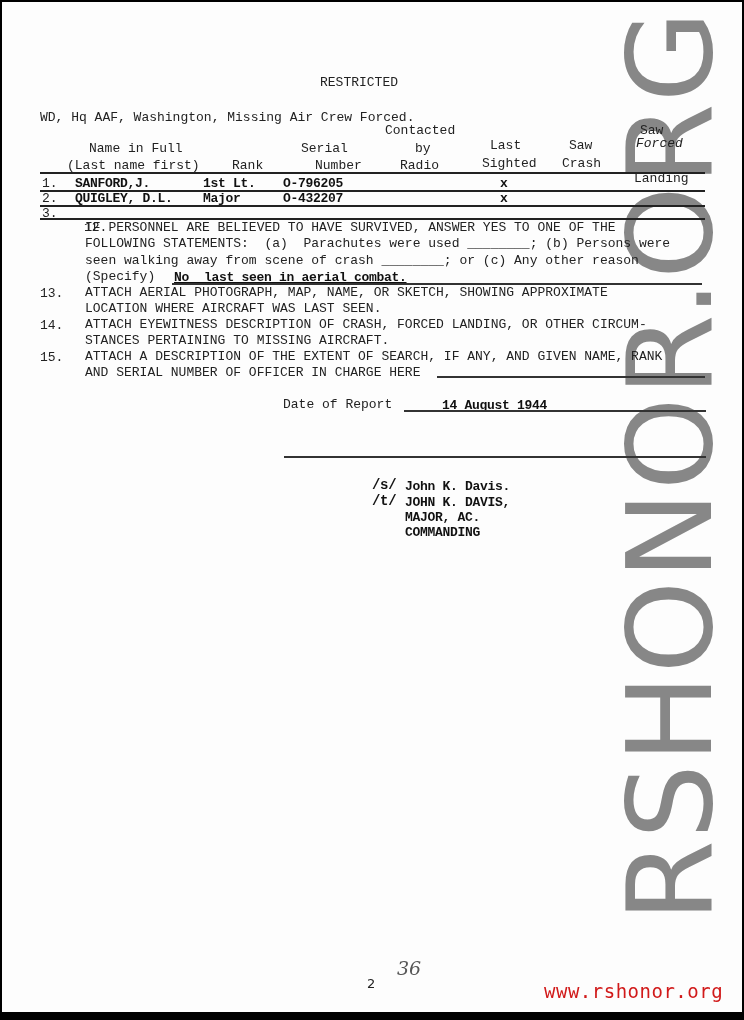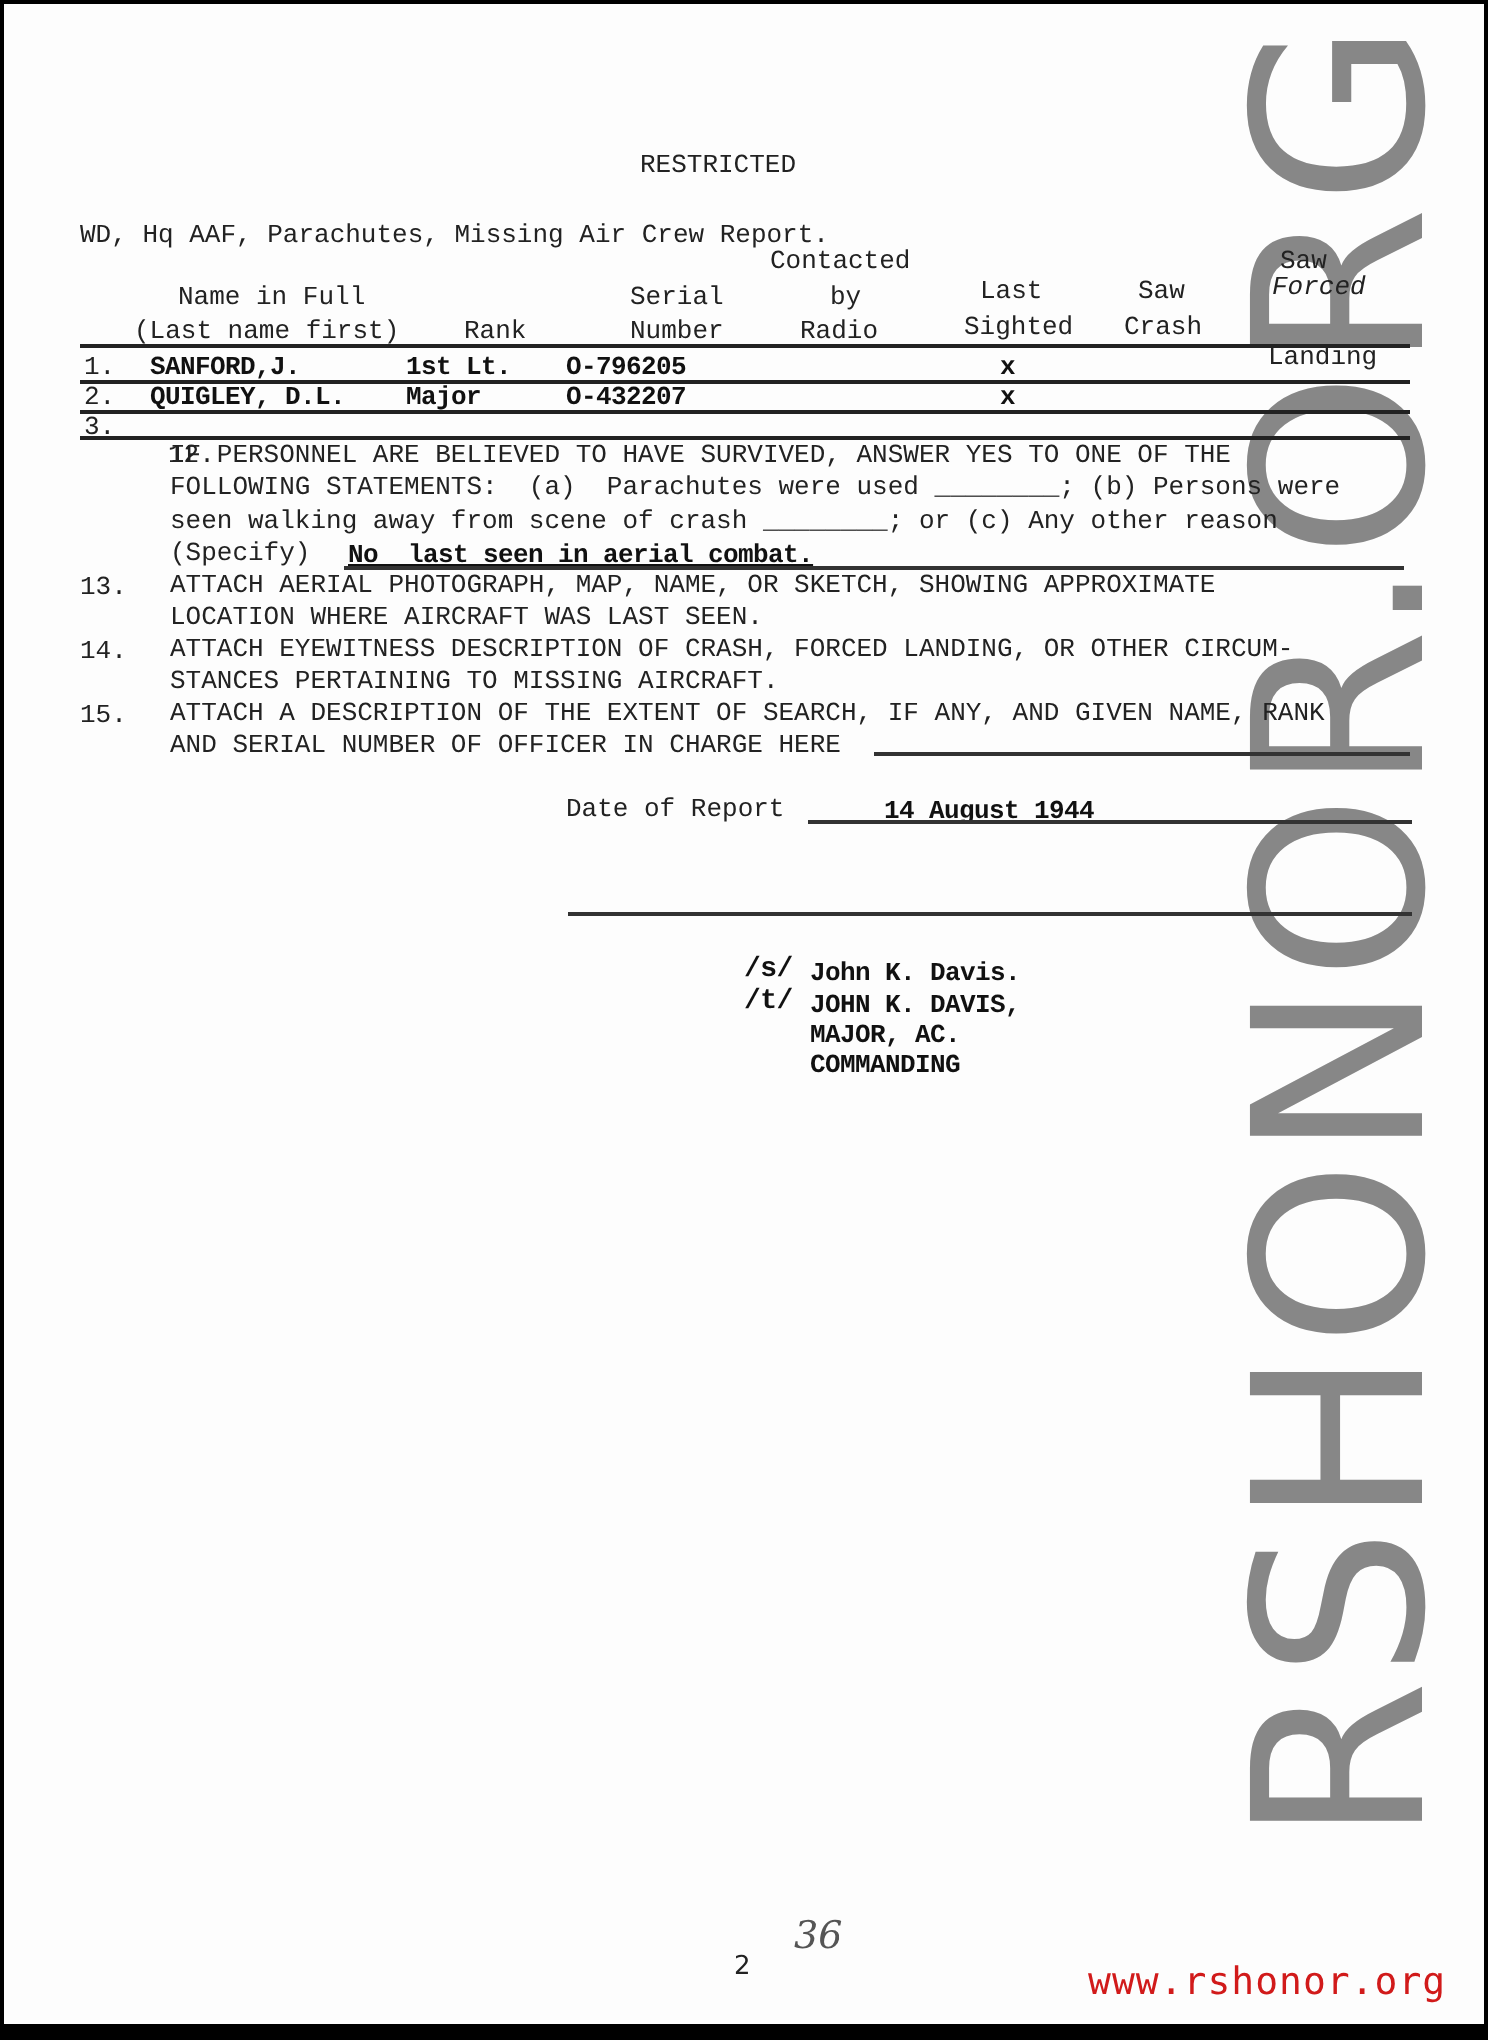--- a/index.html
+++ b/index.html
@@ -42,27 +42,27 @@
   .handnum { position: absolute; left: 395px; top: 955px; font-family: "DejaVu Serif", serif; font-style: italic; font-size: 19px; color: #555; }
 </style>
 </head>
 <body>
 
 <div class="page">
 
   <div class="watermark">RSHONOR.ORG</div>
 
   <div class="t" style="left:318px; top:73px;">RESTRICTED</div>
-  <div class="t" style="left:38px; top:108px;">WD, Hq AAF, Parachutes, Missing Air Crew Report.</div>
+  <div class="t" style="left:38px; top:108px;">WD, Hq AAF, Washington, Missing Air Crew Forced.</div>
 
   <div class="t" style="left:383px; top:121px;">Contacted</div>
   <div class="t" style="left:638px; top:121px;">Saw</div>
 
   <div class="t" style="left:87px; top:139px;">Name in Full</div>
-  <div class="t" style="left:313px; top:139px;">Serial</div>
+  <div class="t" style="left:299px; top:139px;">Serial</div>
   <div class="t" style="left:413px; top:139px;">by</div>
   <div class="t" style="left:488px; top:136px;">Last</div>
   <div class="t" style="left:567px; top:136px;">Saw</div>
   <div class="t" style="left:634px; top:134px;font-style:italic;">Forced</div>
 
   <div class="t" style="left:65px; top:156px;">(Last name first)</div>
   <div class="t" style="left:230px; top:156px;">Rank</div>
   <div class="t" style="left:313px; top:156px;">Number</div>
   <div class="t" style="left:398px; top:156px;">Radio</div>
   <div class="t" style="left:480px; top:154px;">Sighted</div>

